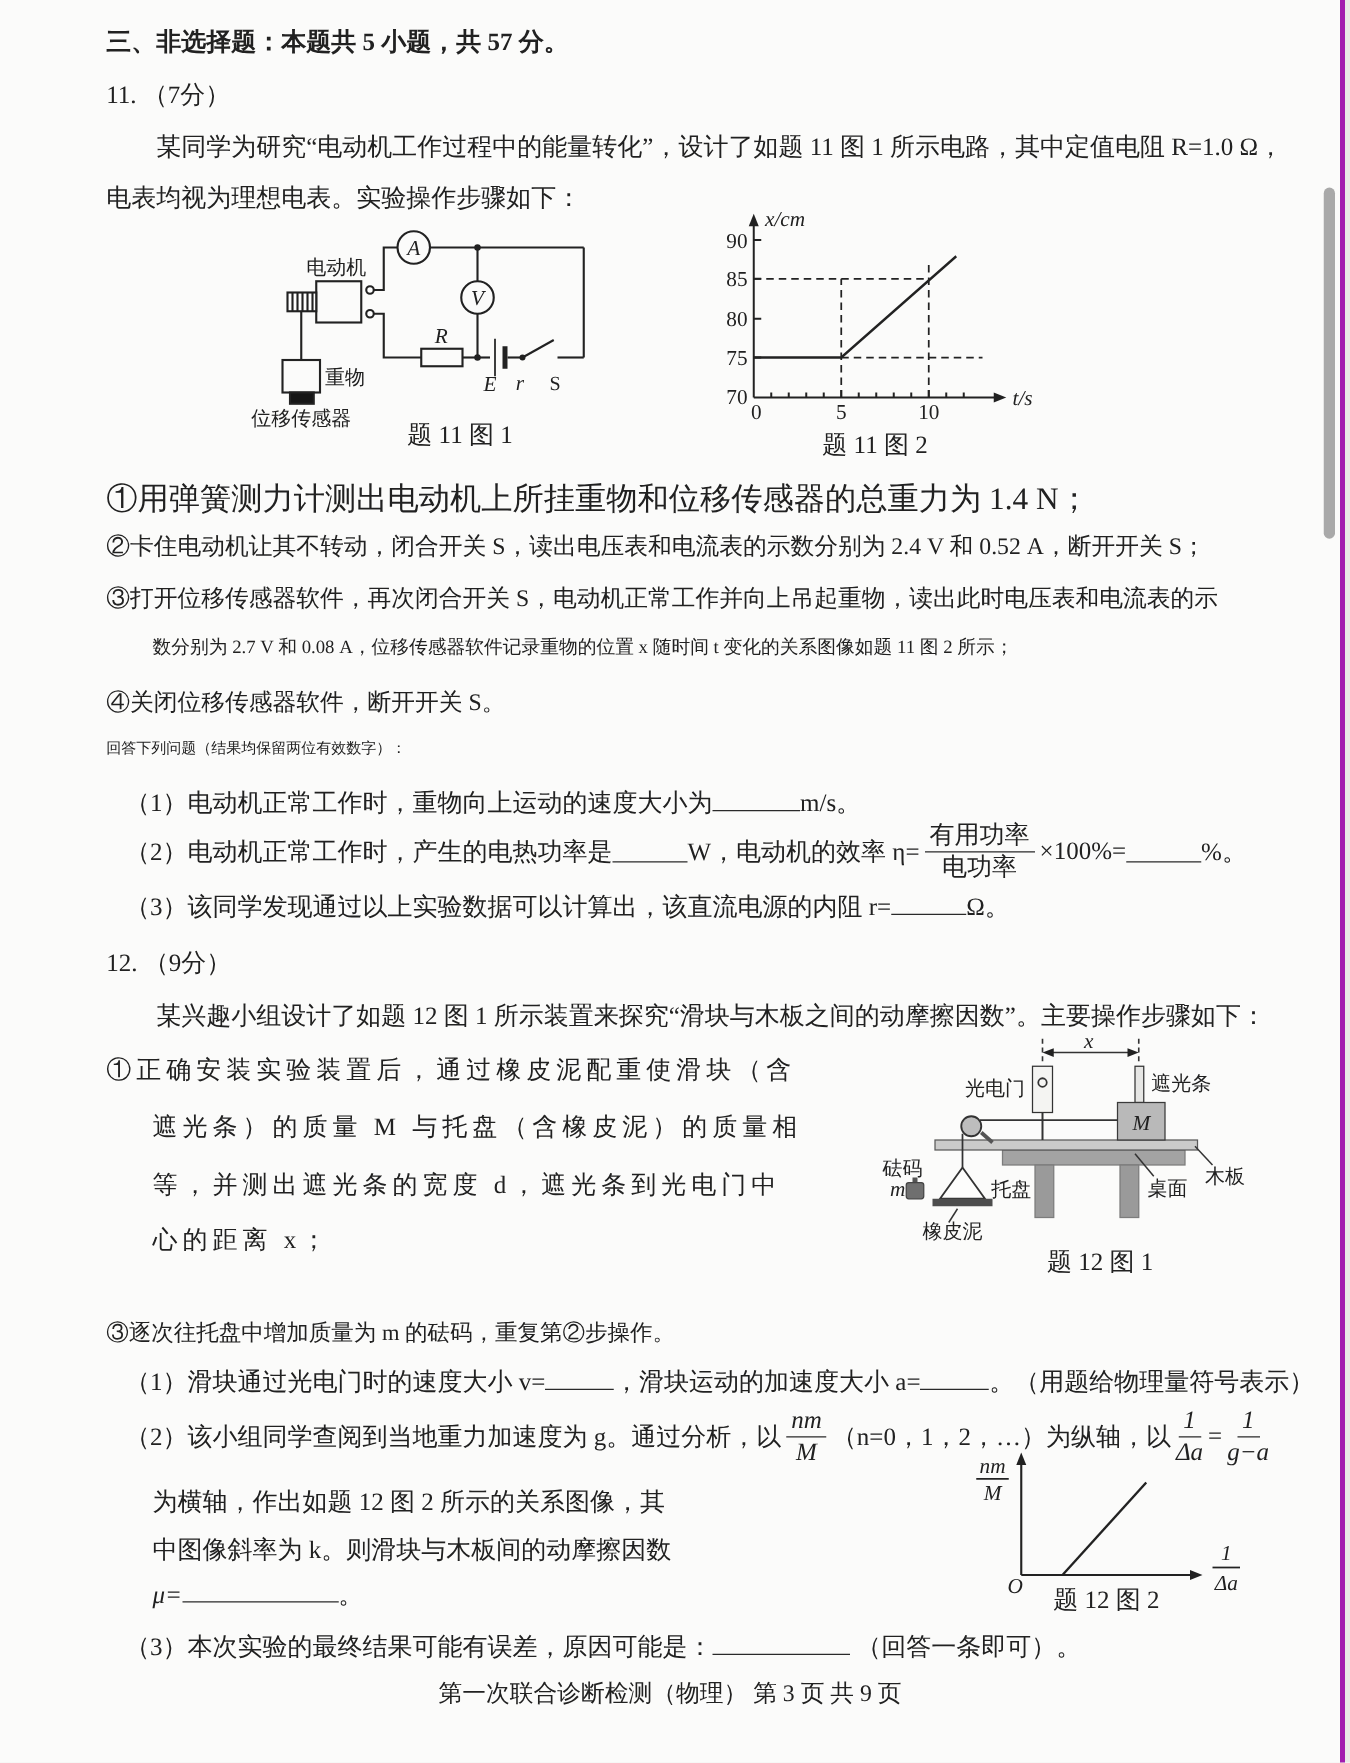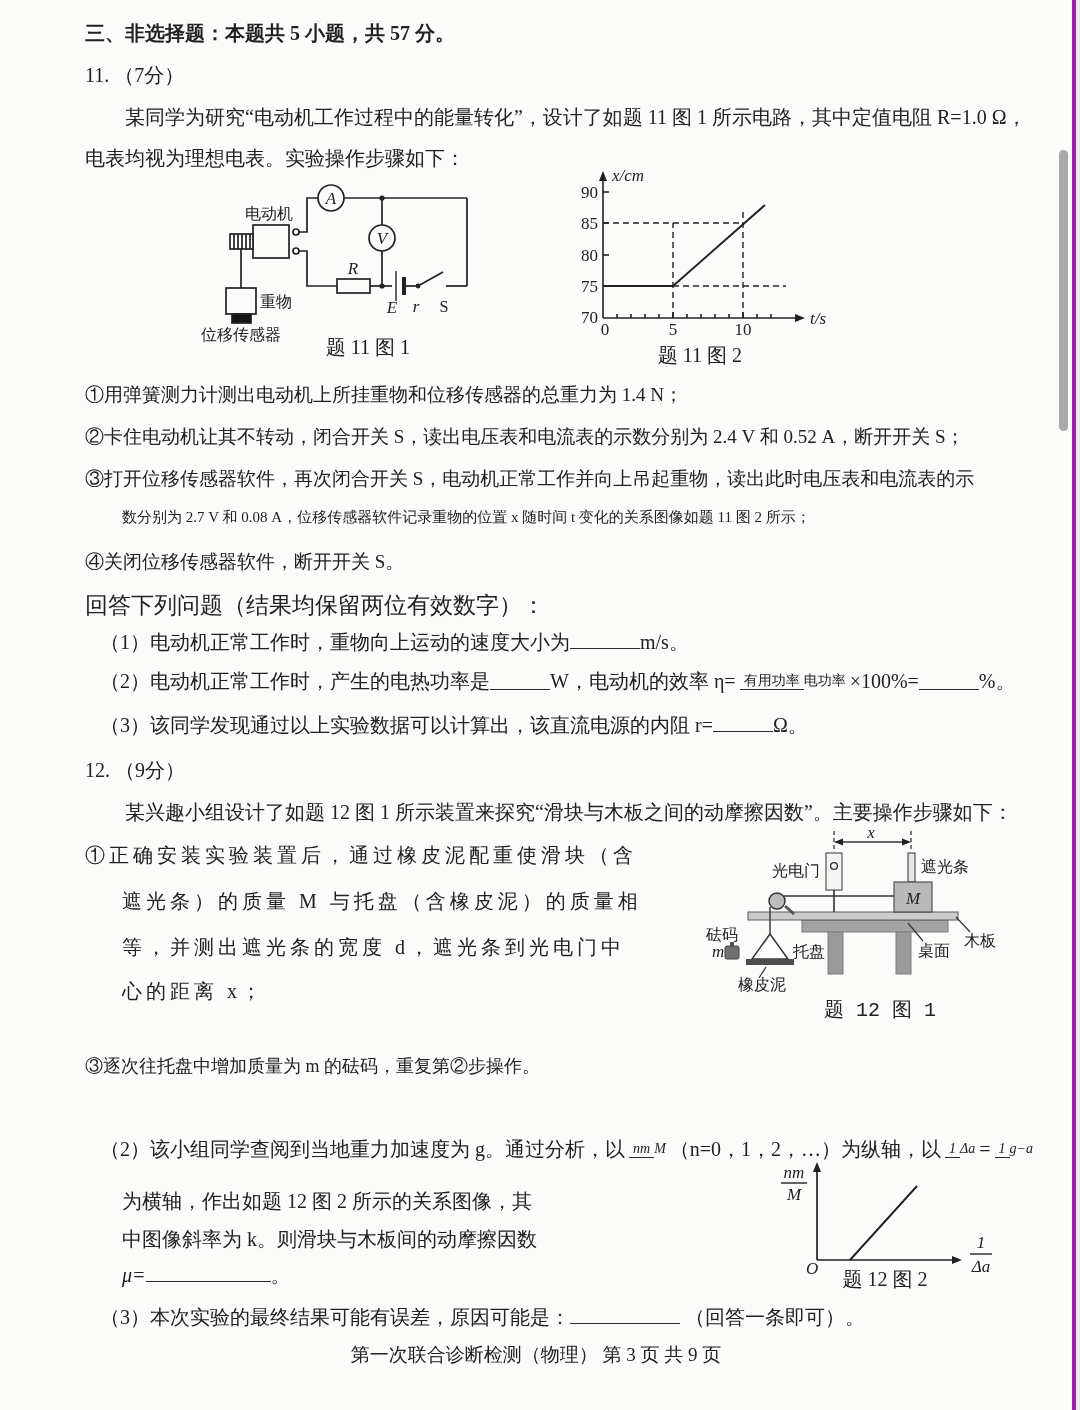--- a/index.html
+++ b/index.html
@@ -5,21 +5,21 @@
   html,body{margin:0;padding:0;}
   body{width:1080px;height:1410px;background:#e9e9e7;position:relative;overflow:hidden;
        font-family:"Liberation Serif","DejaVu Serif",serif;color:#212121;}
   .page{position:absolute;left:0;top:0;width:1072px;height:1410px;background:#fbfbfa;
         border-right:4px solid #a21caf;}
   .ln{position:absolute;white-space:nowrap;font-size:20px;}
   .fx{display:flex;align-items:center;}
   .bold{font-weight:bold;}
   .blank{display:inline-block;border-bottom:1.6px solid #2a2a2a;height:0.85em;}
   .w55{width:55px}.w60{width:60px}.w70{width:70px}.w110{width:110px}.w125{width:125px}
-  .frac{display:inline-flex;flex-direction:row;align-items:center;font-size:14px;
+  .frac{display:inline-flex;flex-direction:column;align-items:center;font-size:20px;
         line-height:1.25;margin:0 4px;vertical-align:middle;}
   .frac .num{border-bottom:1.4px solid #2a2a2a;padding:0 4px;}
   .frac.math{font-style:italic;}
   .cap{position:absolute;font-size:20px;text-align:center;}
   svg{position:absolute;overflow:visible;}
   svg text{font-size:16px;fill:#212121;font-family:"Liberation Serif","DejaVu Serif",serif;}
   svg .it{font-style:italic;font-size:17px;}
   svg .tick{font-size:17px;}
   .thumb{position:absolute;left:1059px;top:150px;width:9px;height:281px;
          background:#a9a9a9;border-radius:5px;}
@@ -131,26 +131,26 @@
     <text x="38" y="64" class="tick" text-anchor="end">85</text>
     <text x="38" y="96" class="tick" text-anchor="end">80</text>
     <text x="38" y="127" class="tick" text-anchor="end">75</text>
     <text x="38" y="158" class="tick" text-anchor="end">70</text>
     <text x="45" y="170" class="tick" text-anchor="middle">0</text>
     <text x="113" y="170" class="tick" text-anchor="middle">5</text>
     <text x="183" y="170" class="tick" text-anchor="middle">10</text>
   </svg>
   <div class="cap" style="left:620px;top:342px;width:160px;">题 11 图 2</div>
 
-  <div class="ln" style="left:85px;top:382px;font-size:19px;">①用弹簧测力计测出电动机上所挂重物和位移传感器的总重力为 1.4 N；</div>
+  <div class="ln" style="left:85px;top:382px;font-size:25px;">①用弹簧测力计测出电动机上所挂重物和位移传感器的总重力为 1.4 N；</div>
   <div class="ln" style="left:85px;top:424px;font-size:19px;">②卡住电动机让其不转动，闭合开关 S，读出电压表和电流表的示数分别为 2.4 V 和 0.52 A，断开开关 S；</div>
   <div class="ln" style="left:85px;top:466px;font-size:19px;">③打开位移传感器软件，再次闭合开关 S，电动机正常工作并向上吊起重物，读出此时电压表和电流表的示</div>
   <div class="ln" style="left:122px;top:508px;font-size:15px;">数分别为 2.7 V 和 0.08 A，位移传感器软件记录重物的位置 x 随时间 t 变化的关系图像如题 11 图 2 所示；</div>
   <div class="ln" style="left:85px;top:549px;font-size:19px;">④关闭位移传感器软件，断开开关 S。</div>
-  <div class="ln" style="left:85px;top:590px;font-size:23px;">回答下列问题（结果均保留两位有效数字）：</div>
+  <div class="ln" style="left:85px;top:590px;font-size:12px;">回答下列问题（结果均保留两位有效数字）：</div>
 
   <div class="ln" style="left:100px;top:629px;">
     <span>（1）电动机正常工作时，重物向上运动的速度大小为</span><span class="blank w70"></span><span>m/s。</span>
   </div>
 
   <div class="ln fx" style="left:100px;top:652px;height:58px;">
     <span>（2）电动机正常工作时，产生的电热功率是</span>
       <span class="blank w60"></span>
       <span>W，电动机的效率 η=</span>
       <span class="frac">
@@ -217,24 +217,27 @@
     <text x="130" y="50" text-anchor="end">光电门</text>
     <text x="231" y="46">遮光条</text>
     <text x="223" y="78" class="it" text-anchor="middle">M</text>
     <text x="16" y="114">砝码</text>
     <text x="22" y="131" class="it">m</text>
     <text x="103" y="131">托盘</text>
     <text x="48" y="164">橡皮泥</text>
     <text x="274" y="120">木板</text>
     <text x="228" y="130">桌面</text>
   </svg>
-  <div class="cap" style="left:795px;top:996px;width:170px;font-family:Liberation Mono, monospace;">题 12 图 1</div>
+  <div class="cap" style="left:795px;top:996px;width:170px;">题 12 图 1</div>
 
   <div class="ln" style="left:85px;top:1054px;font-size:18px;">③逐次往托盘中增加质量为 m 的砝码，重复第②步操作。</div>
 
+  <div class="ln" style="left:100px;top:1092px;">
+    <span>（1）滑块通过光电门时的速度大小 v=</span><span class="blank w55"></span><span>，滑块运动的加速度大小 a=</span><span class="blank w55"></span><span>。（用题给物理量符号表示）</span>
+  </div>
 
   <div class="ln fx" style="left:100px;top:1118px;height:62px;">
     <span>（2）该小组同学查阅到当地重力加速度为 g。通过分析，以</span>
       <span class="frac math">
         <span class="num">nm</span>
         <span class="den">M</span>
       </span>
       <span>（n=0，1，2，…）为纵轴，以</span>
       <span class="frac math">
         <span class="num">1</span>

